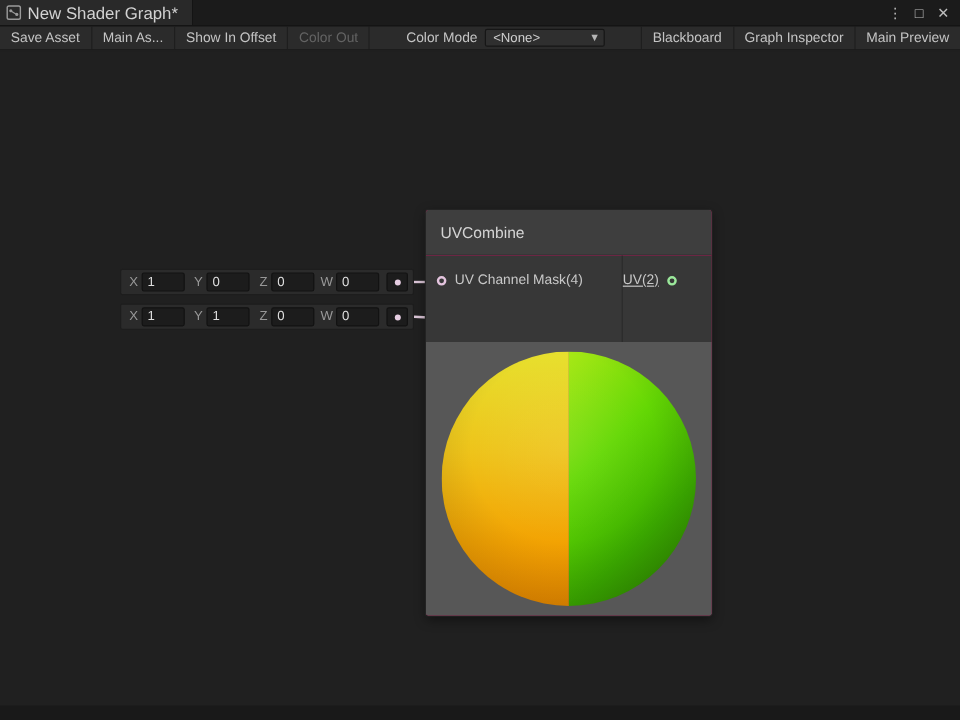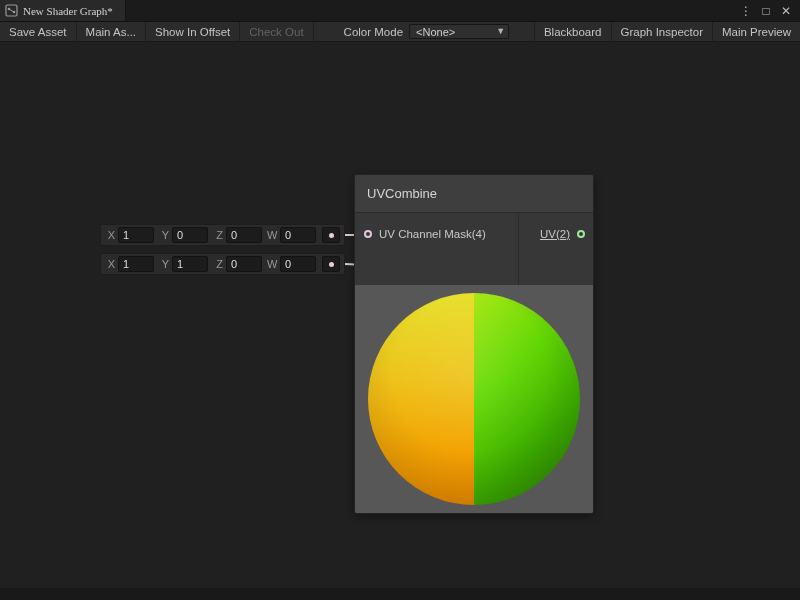--- a/index.html
+++ b/index.html
@@ -19,21 +19,21 @@
     display:flex; align-items:stretch;
   }
   .tab {
     display:flex; align-items:center; gap:5px;
     background:#292929;
     padding:0 12px 0 5px;
     height:21px;
     border-right:1px solid #141414;
   }
   .tab-icon { width:13px; height:13px; display:inline-flex; }
-  .tab-label { font-size:11px; color:#d2d2d2; white-space:nowrap;font-family:Liberation Serif, serif; }
+  .tab-label { font-size:14px; color:#d2d2d2; white-space:nowrap; }
   .win-controls {
     margin-left:auto; display:flex; align-items:center;
     gap:4px; padding-right:6px;
   }
   .win-btn {
     width:16px; height:16px; display:flex; align-items:center; justify-content:center;
     color:#bdbdbd; font-size:12px; line-height:1;
   }
 
   
@@ -133,21 +133,21 @@
   .port-row { display:flex; align-items:center; height:30px; padding-left:9px; gap:7px; }
   .pc {
     width:8px; height:8px; border-radius:50%;
     border:2px solid #e4c4de;
     flex:0 0 auto;
   }
   .pc.out { border-color:#9be89b; }
   .plabel { font-size:11.5px; color:#c8c8c8; white-space:nowrap; }
   .ports-right { width:75px; border-left:1px solid #2b2b2b; padding-top:6px; }
   .out-row {
-    display:flex; align-items:center; justify-content:flex-end;
+    display:flex; align-items:center; 
     gap:7px; height:30px; padding-right:8px;text-decoration:underline;
   }
   .node-preview {
     height:228px; background:#575757; position:relative;
     border-radius:0 0 2px 2px;
   }
   .sphere {
     position:absolute; left:13px; top:8px; width:212px; height:212px;
     border-radius:50%;
     background:
@@ -178,21 +178,21 @@
     <span class="win-btn">⋮</span>
     <span class="win-btn">□</span>
     <span class="win-btn">✕</span>
   </div>
 </div>
 
 <div class="toolbar">
   <div class="tb-btn">Save Asset</div>
   <div class="tb-btn">Main As...</div>
   <div class="tb-btn">Show In Offset</div>
-  <div class="tb-btn disabled">Check Out</div>
+  <div class="tb-btn disabled">Color Out</div>
 
   <div class="cm-group">
     <span>Color Mode</span>
     <div class="dropdown">
       <span>&lt;None&gt;</span>
       <span class="dd-arrow">▼</span>
     </div>
   </div>
 
   <div class="tb-right">

